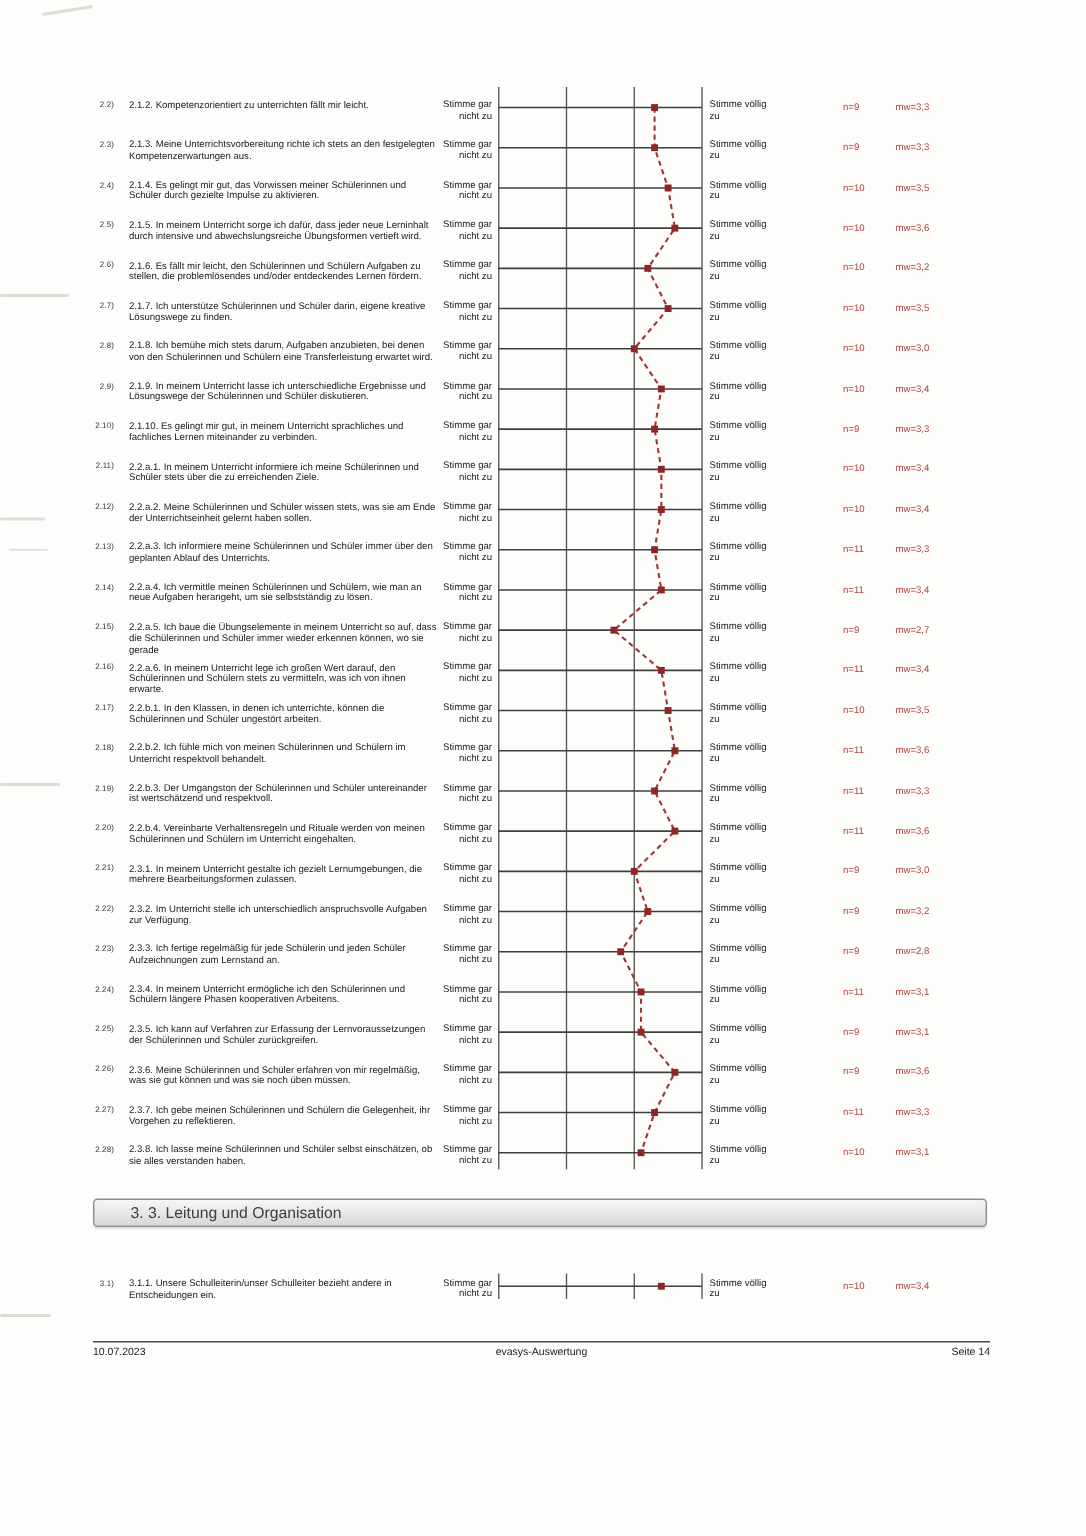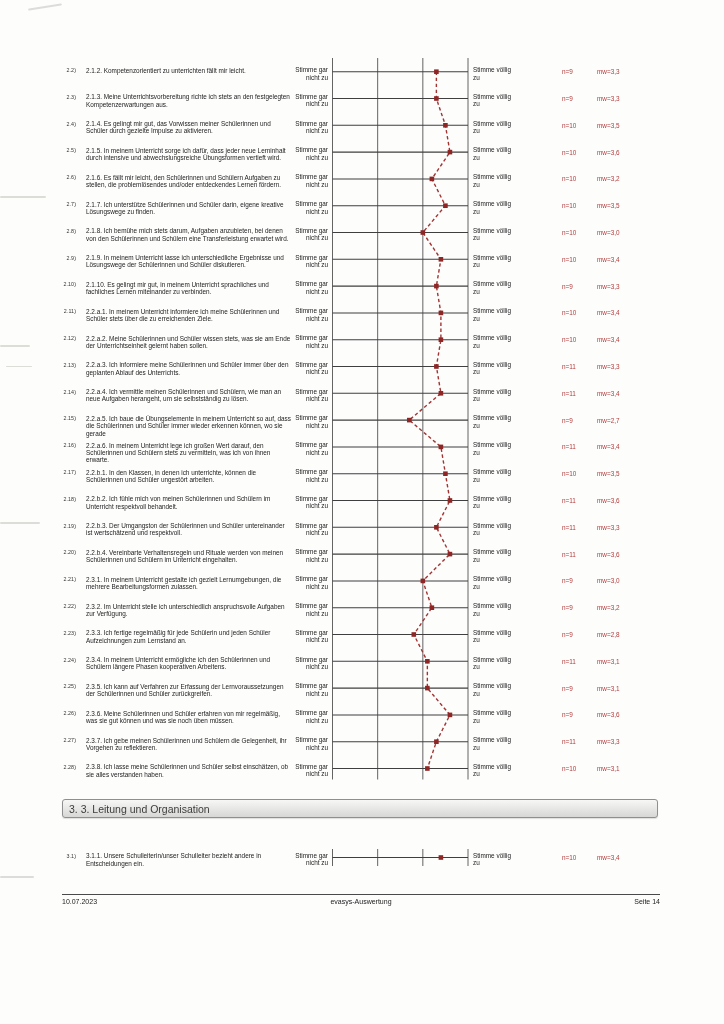--- a/index.html
+++ b/index.html
@@ -35,21 +35,21 @@
   .mwval{
     position:absolute;left:597px;top:1.8px;width:44px;
     font-size:6.4px;color:#b23d3d;
   }
   .chart-svg{position:absolute;left:0;top:0;pointer-events:none;}
   .secbar{
     position:absolute;left:62px;top:799px;width:596px;height:19px;
     border:1px solid #8f8f8f;border-radius:3px;
     background:linear-gradient(#f7f7f6,#d7d7d5);
     font-size:10.5px;line-height:19px;color:#3c3c3c;
-    padding-left:6px;box-sizing:border-box;
+    padding-left:24px;box-sizing:border-box;
     box-shadow:0 1px 1px rgba(0,0,0,0.12);
   }
   .footline{
     position:absolute;left:62px;top:894px;width:598px;height:0;
     border-top:1px solid #4a4a4a;
   }
   .footer-text{position:absolute;top:898px;font-size:7px;color:#222;}
   .f-date{left:62px;}
   .f-center{left:62px;width:598px;text-align:center;}
   .f-page{left:62px;width:598px;text-align:right;}

